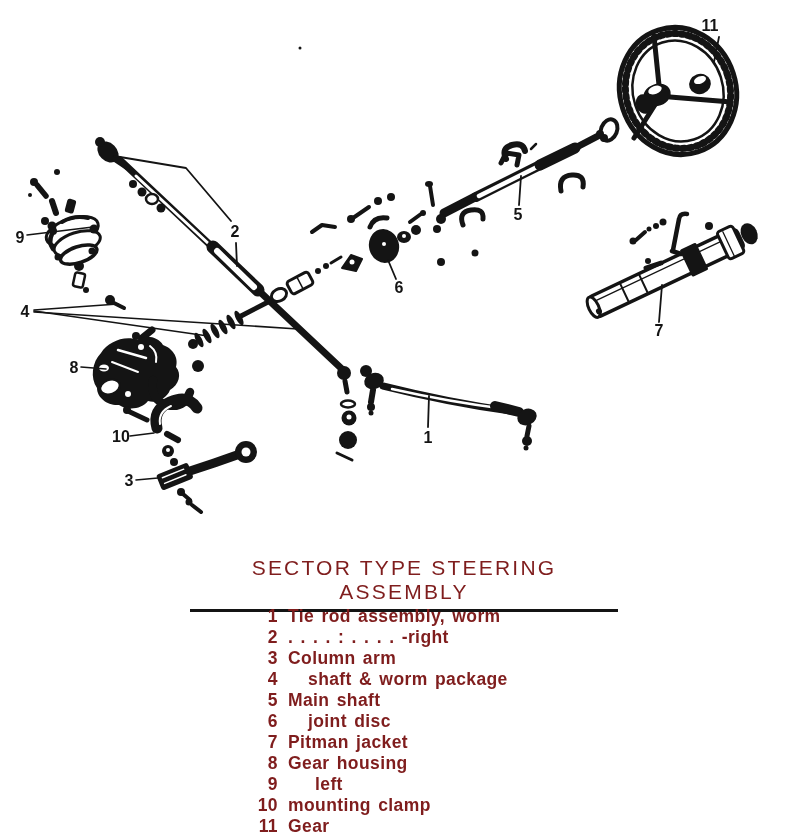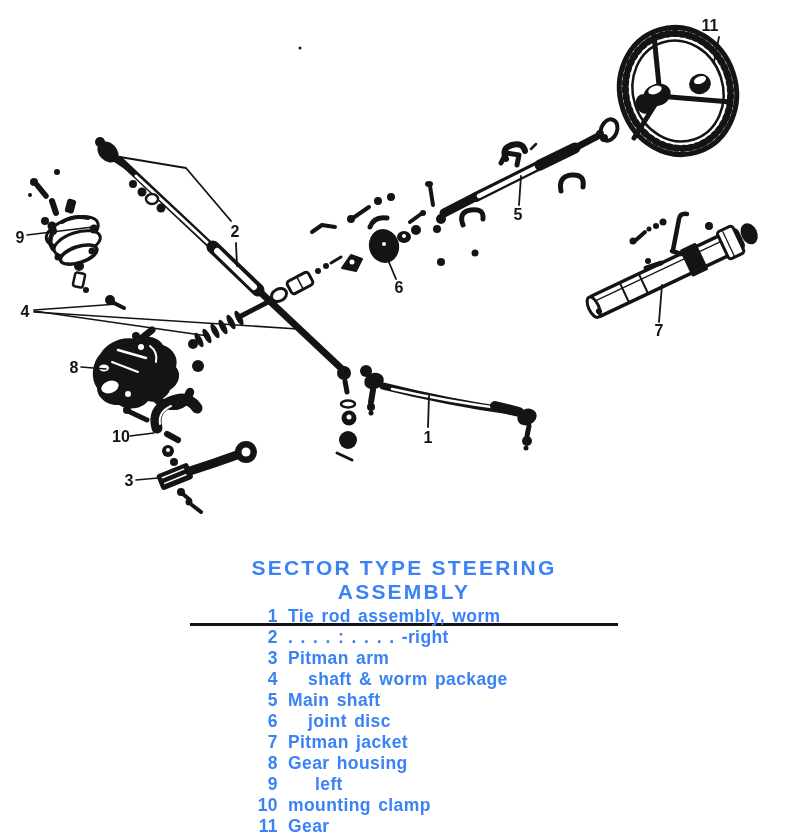--- a/index.html
+++ b/index.html
@@ -1,21 +1,21 @@
 <!DOCTYPE html>
 <html><head>
 <meta charset="utf-8">
 <style>
   html,body{margin:0;padding:0;background:#ffffff;}
   .page{position:relative;width:800px;height:838px;background:#ffffff;overflow:hidden;
-        font-family:"Liberation Sans",sans-serif;color:#3b82f6;}
+        font-family:"Liberation Sans",sans-serif;color:#7f1d1d;}
   .diagram-svg{position:absolute;left:0;top:0;}
   .title{position:absolute;left:190px;top:556px;width:428px;text-align:center;
-         font-size:21px;font-weight:bold;letter-spacing:2.2px;
-         border-bottom:3.5px solid #141414;padding-bottom:19px;}
+         font-size:21px;font-weight:normal;letter-spacing:2.2px;
+         border-bottom:3.5px solid #141414;padding-bottom:5px;}
   .legend{position:absolute;left:0;top:608px;width:800px;}
   .row{display:flex;align-items:flex-start;margin-bottom:3.5px;
        font-size:17.5px;line-height:17.5px;font-weight:bold;letter-spacing:0.4px;word-spacing:2px;}
   .num{display:inline-block;width:38px;margin-left:240px;text-align:right;}
   .lbl{margin-left:10px;}
   .lbl.i1{margin-left:30px;}
   .lbl.i2{margin-left:37px;}
   .lbl.i3{}
   svg text{font-family:"Liberation Sans",sans-serif;font-weight:bold;font-size:16px;fill:#141414;}
 </style>
@@ -289,21 +289,21 @@
   <div class="row">
     <span class="num">1</span>
     <span class="lbl">Tie rod assembly, worm</span>
   </div>
   <div class="row">
     <span class="num">2</span>
     <span class="lbl">. . . . : . . . .  -right</span>
   </div>
   <div class="row">
     <span class="num">3</span>
-    <span class="lbl">Pitman arm</span>
+    <span class="lbl">Column arm</span>
   </div>
   <div class="row">
     <span class="num">4</span>
     <span class="lbl i1">shaft &amp; worm package</span>
   </div>
   <div class="row">
     <span class="num">5</span>
     <span class="lbl">Main shaft</span>
   </div>
   <div class="row">

